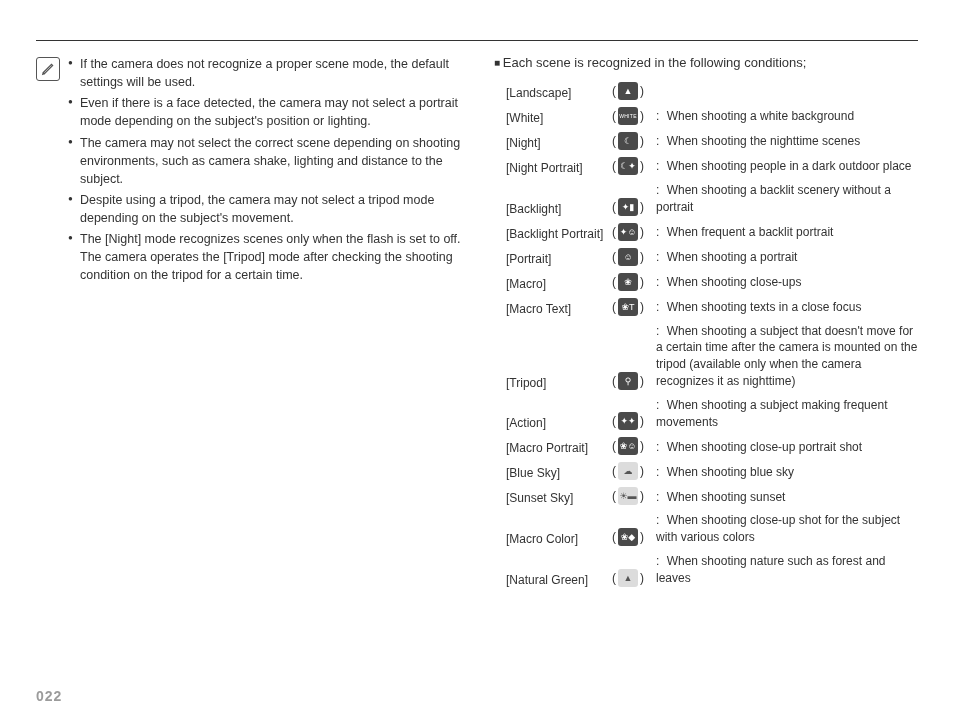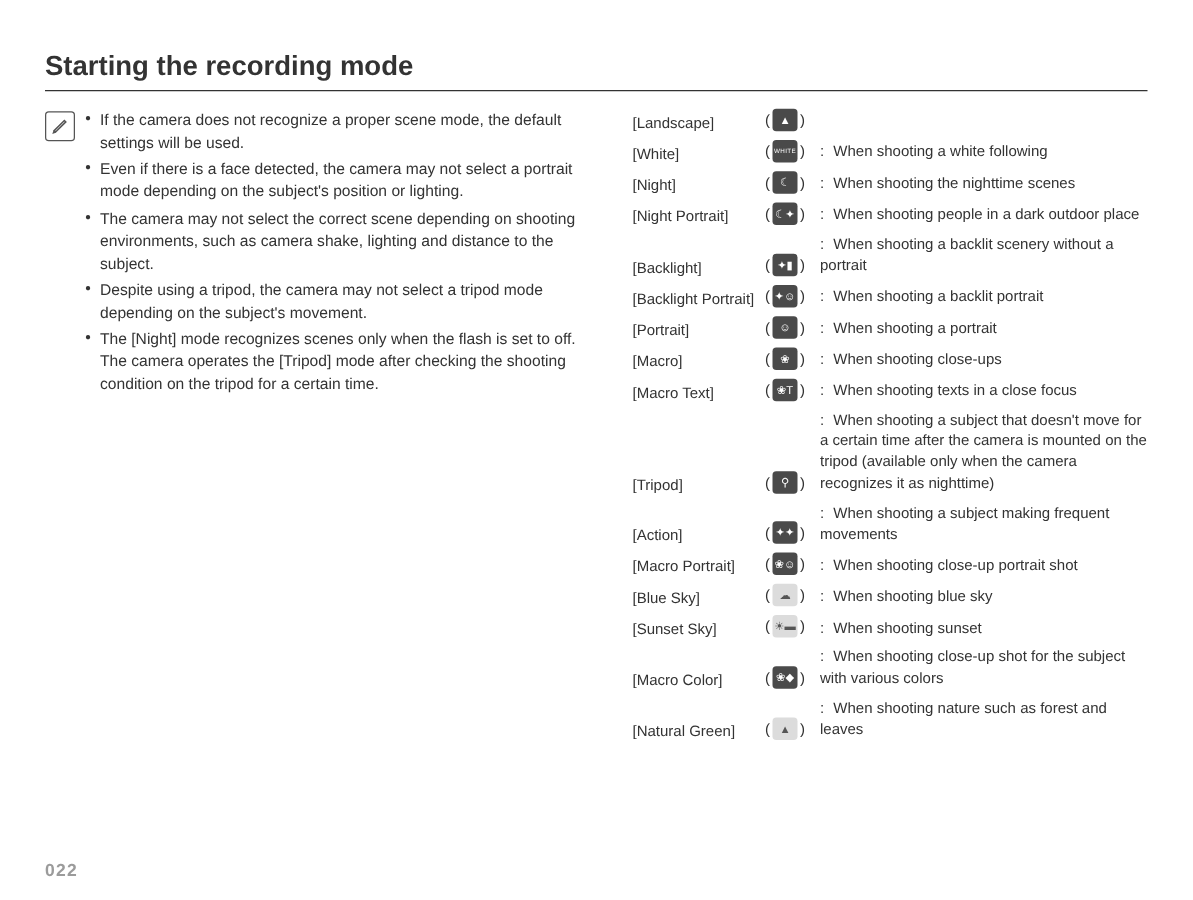--- a/index.html
+++ b/index.html
@@ -127,21 +127,20 @@
     font-size: 14px;
     font-weight: bold;
     color: #9b9b9b;
     letter-spacing: 1px;
   }
 </style>
 </head>
 <body>
 
 <div class="page">
-  <h1 class="title">Starting the recording mode</h1>
   <hr class="title-rule">
 
   <div class="columns">
 
     <div class="col-left">
       <div class="note-icon-box">
         <svg viewBox="0 0 24 24" fill="none" stroke="#555" stroke-width="2">
           <path d="M4 18 L18 4 L20 6 L6 20 Z"></path>
           <path d="M4 18 L3 21 L6 20"></path>
         </svg>
@@ -149,37 +148,38 @@
       <ul class="bullet-list" id="notes-list">
           <li>If the camera does not recognize a proper scene mode, the default settings will be used.</li>
           <li>Even if there is a face detected, the camera may not select a portrait mode depending on the subject's position or lighting.</li>
           <li>The camera may not select the correct scene depending on shooting environments, such as camera shake, lighting and distance to the subject.</li>
           <li>Despite using a tripod, the camera may not select a tripod mode depending on the subject's movement.</li>
           <li>The [Night] mode recognizes scenes only when the flash is set to off. The camera operates the [Tripod] mode after checking the shooting condition on the tripod for a certain time.</li>
         </ul>
     </div>
 
     <div class="col-right">
+      <p class="scene-intro">Each scene is recognized in the following conditions;</p>
       <div class="scene-table" id="scene-table">
           <div class="scene-row">
             <div class="scene-name">[Landscape]</div>
             <div class="scene-icon-wrap">
               <span class="p">(</span>
               <span class="scene-icon">▲</span>
               <span class="p">)</span>
             </div>
           </div>
           <div class="scene-row">
             <div class="scene-name">[White]</div>
             <div class="scene-icon-wrap">
               <span class="p">(</span>
               <span class="scene-icon" style="font-size: 5px; letter-spacing: 0.3px;">WHITE</span>
               <span class="p">)</span>
             </div>
-            <div class="scene-desc"><span class="colon">:</span><span> When shooting a white following</span></div>
+            <div class="scene-desc"><span class="colon">:</span><span> When shooting a white background</span></div>
           </div>
           <div class="scene-row">
             <div class="scene-name">[Night]</div>
             <div class="scene-icon-wrap">
               <span class="p">(</span>
               <span class="scene-icon">☾</span>
               <span class="p">)</span>
             </div>
             <div class="scene-desc"><span class="colon">:</span><span> When shooting the nighttime scenes</span></div>
           </div>
@@ -201,21 +201,21 @@
             </div>
             <div class="scene-desc"><span class="colon">:</span><span> When shooting a backlit scenery without a portrait</span></div>
           </div>
           <div class="scene-row">
             <div class="scene-name">[Backlight Portrait]</div>
             <div class="scene-icon-wrap">
               <span class="p">(</span>
               <span class="scene-icon">✦☺</span>
               <span class="p">)</span>
             </div>
-            <div class="scene-desc"><span class="colon">:</span><span> When shooting a backlit portrait</span></div>
+            <div class="scene-desc"><span class="colon">:</span><span> When frequent a backlit portrait</span></div>
           </div>
           <div class="scene-row">
             <div class="scene-name">[Portrait]</div>
             <div class="scene-icon-wrap">
               <span class="p">(</span>
               <span class="scene-icon">☺</span>
               <span class="p">)</span>
             </div>
             <div class="scene-desc"><span class="colon">:</span><span> When shooting a portrait</span></div>
           </div>

